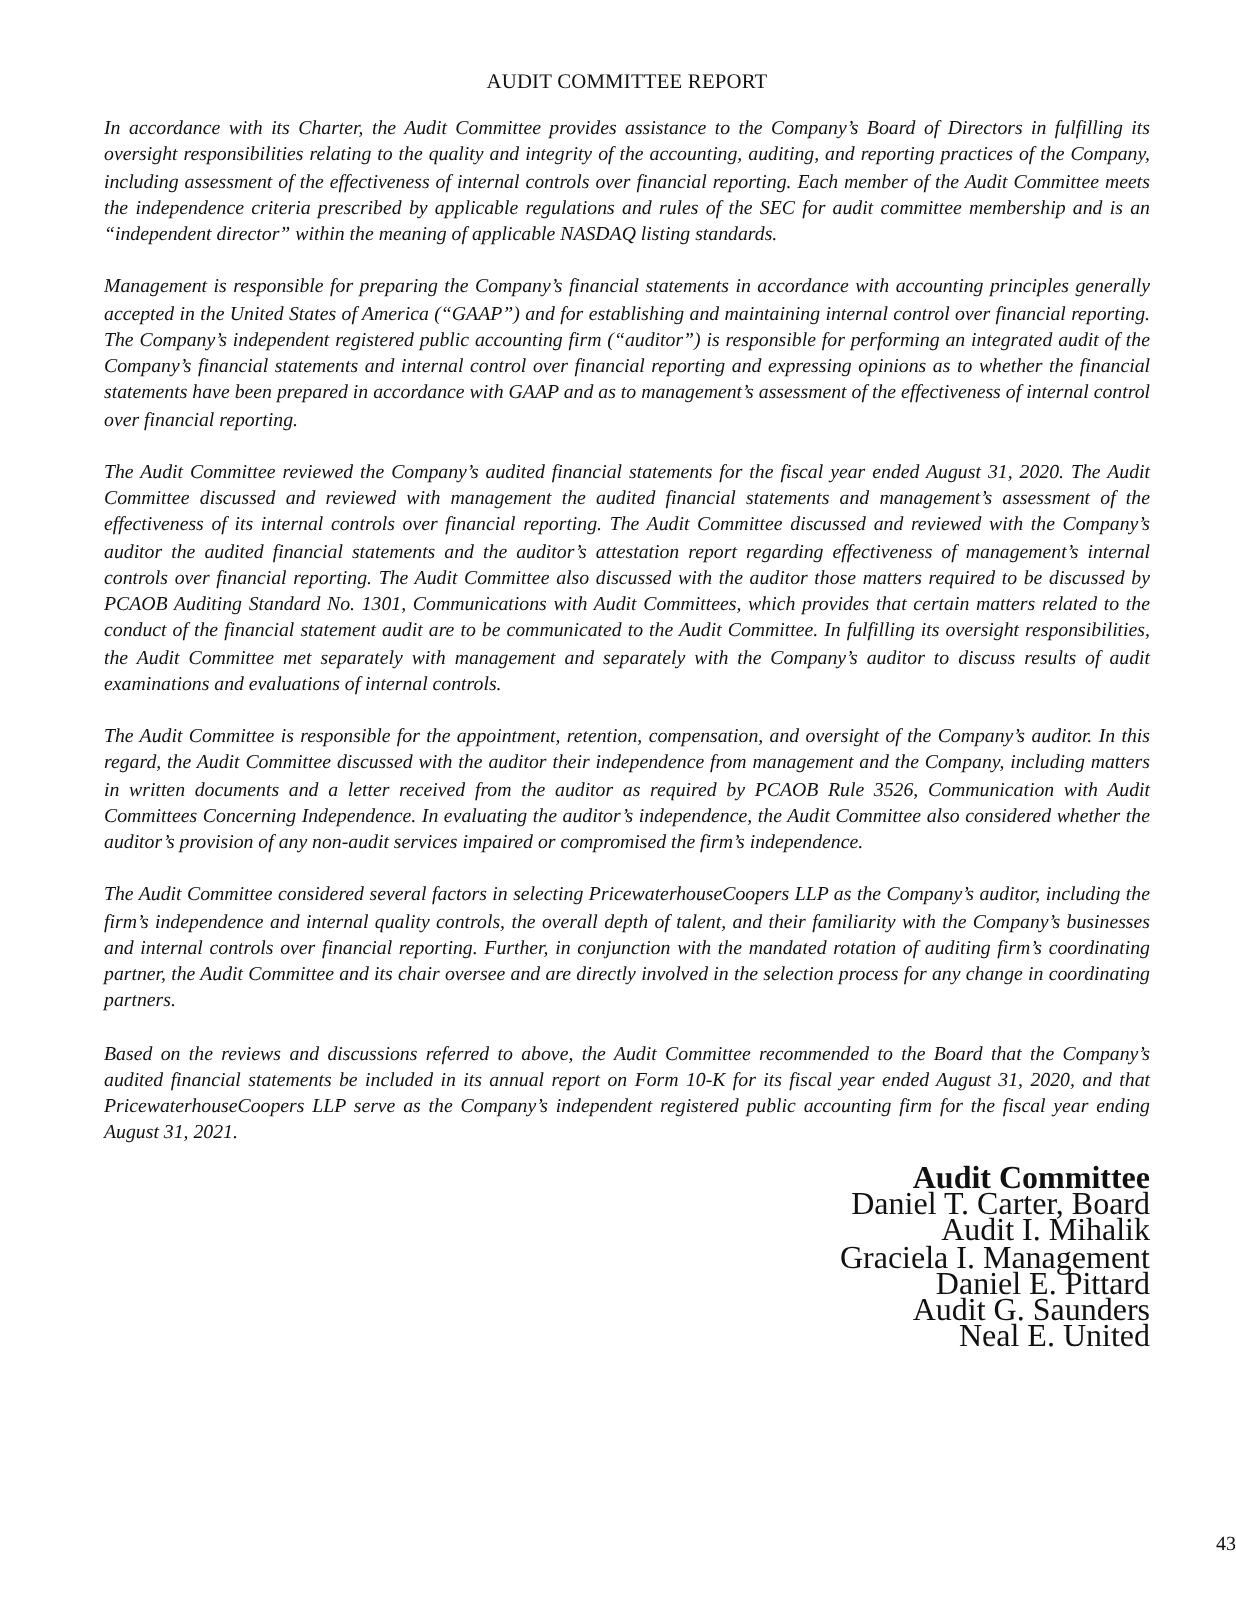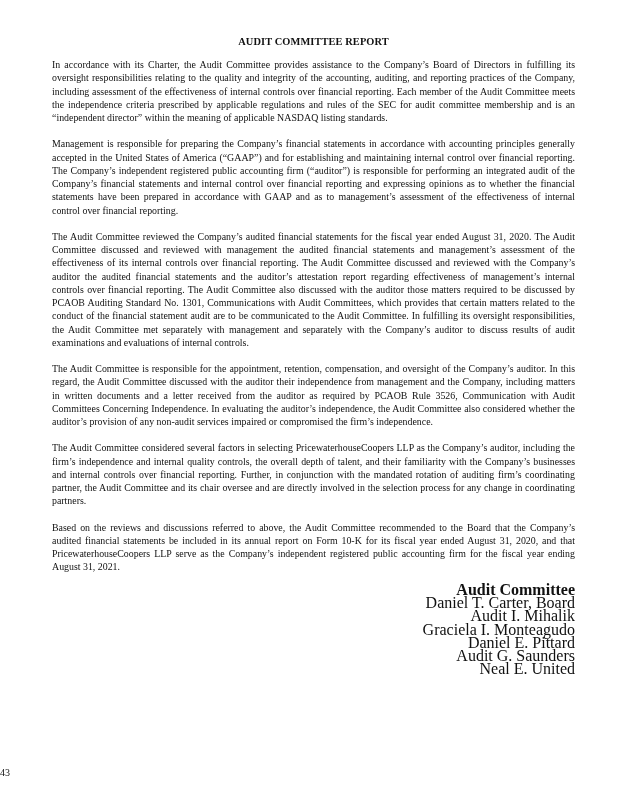--- a/index.html
+++ b/index.html
@@ -3,53 +3,54 @@
 <meta charset="utf-8">
 <style>
   html, body { margin: 0; padding: 0; background: #ffffff; }
   body {
     width: 618px; height: 800px; position: relative; overflow: hidden;
     font-family: "Liberation Serif", "DejaVu Serif", serif;
     color: #111111;
   }
   .page { position: absolute; left: 52px; top: 36px; width: 523px; }
   .title {
-    text-align: center; font-weight: bold; font-size: 10.4px;
+    text-align: center; font-weight: normal; font-size: 10.4px;
     margin: 0 0 11px 0; letter-spacing: 0.1px;
   }
   .para {
     font-size: 9.9px; line-height: 13.25px; text-align: justify;
     margin: 0 0 13px 0;
+    font-style: italic;
   }
   .sig {
     position: absolute; right: 43px; top: 535px; text-align: right;
     font-size: 16px; line-height: 13.2px; margin-top: 48px;
   }
   .sig .heading { font-weight: bold; }
   .page-number {
-    position: absolute; left: 0; width: 618px; top: 767px; text-align: left;
+    position: absolute; left: 0; width: 618px; top: 767px; text-align: right;
     font-size: 10px;
   }
 </style>
 </head>
 <body>
 
 <div class="page">
   <div class="title">AUDIT COMMITTEE REPORT</div>
   <p class="para">In accordance with its Charter, the Audit Committee provides assistance to the Company’s Board of Directors in fulfilling its oversight responsibilities relating to the quality and integrity of the accounting, auditing, and reporting practices of the Company, including assessment of the effectiveness of internal controls over financial reporting. Each member of the Audit Committee meets the independence criteria prescribed by applicable regulations and rules of the SEC for audit committee membership and is an “independent director” within the meaning of applicable NASDAQ listing standards.</p>
   <p class="para">Management is responsible for preparing the Company’s financial statements in accordance with accounting principles generally accepted in the United States of America (“GAAP”) and for establishing and maintaining internal control over financial reporting. The Company’s independent registered public accounting firm (“auditor”) is responsible for performing an integrated audit of the Company’s financial statements and internal control over financial reporting and expressing opinions as to whether the financial statements have been prepared in accordance with GAAP and as to management’s assessment of the effectiveness of internal control over financial reporting.</p>
   <p class="para">The Audit Committee reviewed the Company’s audited financial statements for the fiscal year ended August 31, 2020. The Audit Committee discussed and reviewed with management the audited financial statements and management’s assessment of the effectiveness of its internal controls over financial reporting.  The Audit Committee discussed and reviewed with the Company’s auditor the audited financial statements and the auditor’s attestation report regarding effectiveness of management’s internal controls over financial reporting. The Audit Committee also discussed with the auditor those matters required to be discussed by PCAOB Auditing Standard No. 1301, Communications with Audit Committees, which provides that certain matters related to the conduct of the financial statement audit are to be communicated to the Audit Committee. In fulfilling its oversight responsibilities, the Audit Committee met separately with management and separately with the Company’s auditor to discuss results of audit examinations and evaluations of internal controls.</p>
   <p class="para">The Audit Committee is responsible for the appointment, retention, compensation, and oversight of the Company’s auditor. In this regard, the Audit Committee discussed with the auditor their independence from management and the Company, including matters in written documents and a letter received from the auditor as required by PCAOB Rule 3526, Communication with Audit Committees Concerning Independence. In evaluating the auditor’s independence, the Audit Committee also considered whether the auditor’s provision of any non-audit services impaired or compromised the firm’s independence.</p>
   <p class="para">The Audit Committee considered several factors in selecting PricewaterhouseCoopers LLP as the Company’s auditor, including the firm’s independence and internal quality controls, the overall depth of talent, and their familiarity with the Company’s businesses and internal controls over financial reporting. Further, in conjunction with the mandated rotation of auditing firm’s coordinating partner, the Audit Committee and its chair oversee and are directly involved in the selection process for any change in coordinating partners.</p>
   <p class="para">Based on the reviews and discussions referred to above, the Audit Committee recommended to the Board that the Company’s audited financial statements be included in its annual report on Form 10-K for its fiscal year ended August 31, 2020, and that PricewaterhouseCoopers LLP serve as the Company’s independent registered public accounting firm for the fiscal year ending August 31, 2021.</p>
 </div>
 
 <div class="sig">
   <div class="heading">Audit Committee</div>
   <div>Daniel T. Carter, Board</div>
   <div>Audit I. Mihalik</div>
-  <div>Graciela I. Monteagudo</div>
+  <div>Graciela I. Management</div>
   <div>Daniel E. Pittard</div>
   <div>Audit G. Saunders</div>
   <div>Neal E. United</div>
 </div>
 
 <div class="page-number">43</div>
 
 </body></html>

